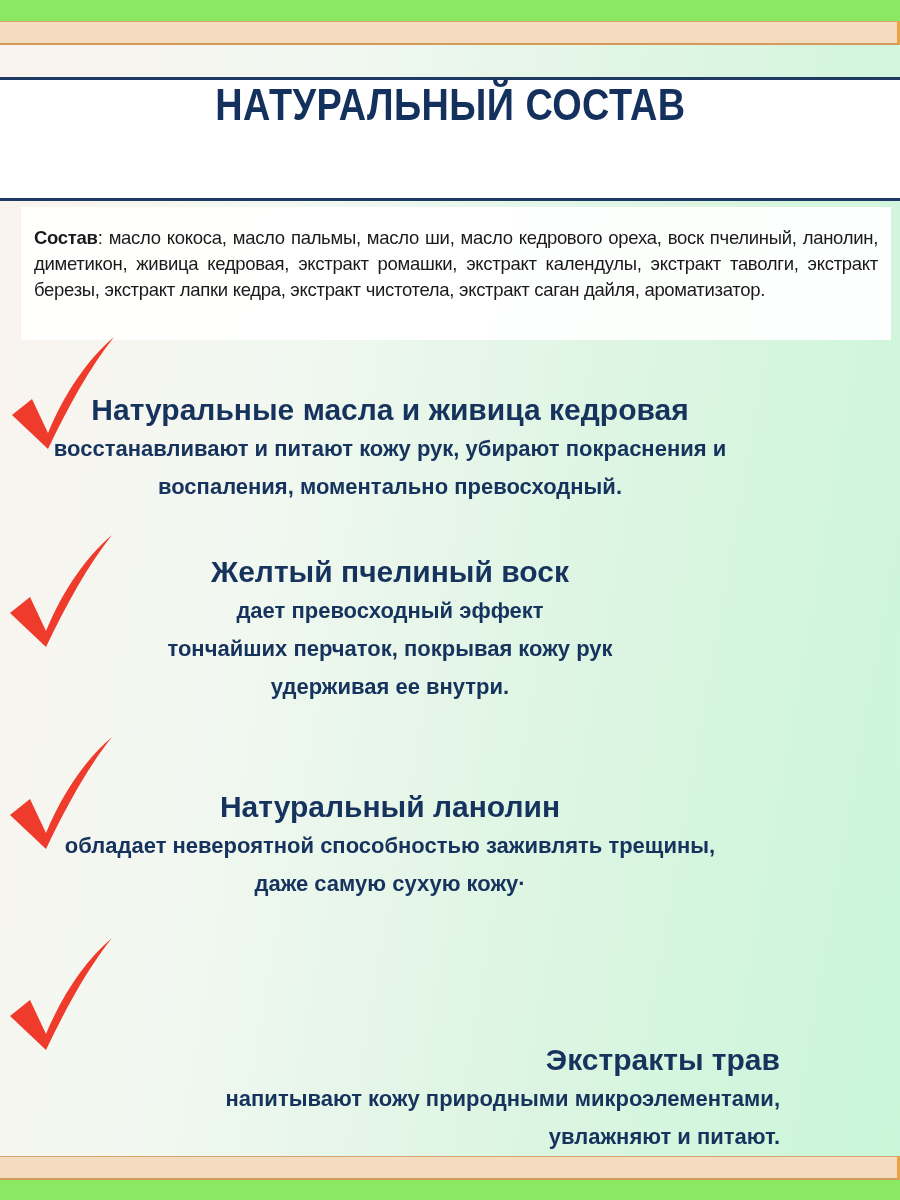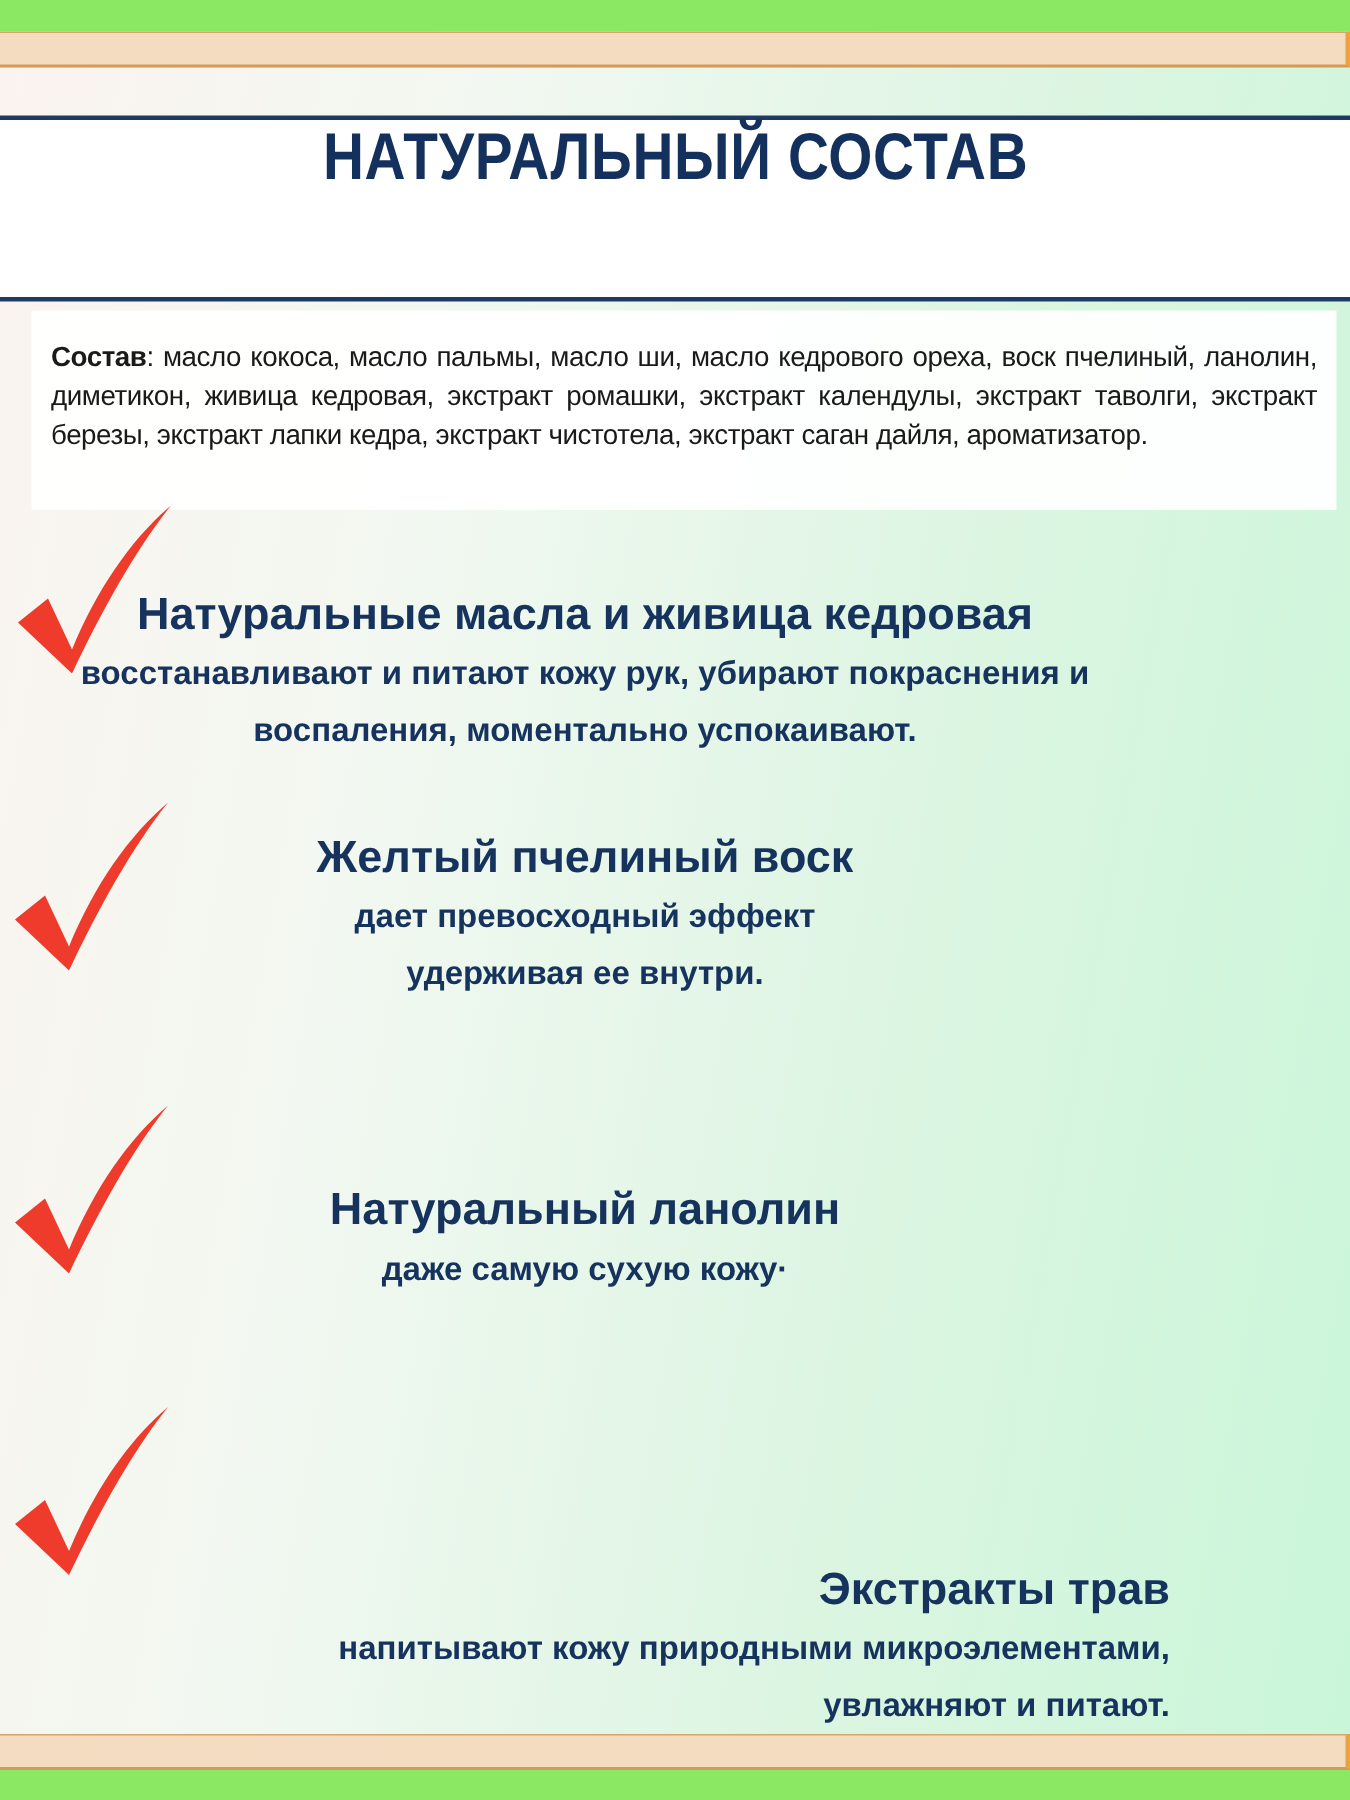--- a/index.html
+++ b/index.html
@@ -69,41 +69,43 @@
 </div>
 
 <div class="check-icon" style="left:10px; top:337px;">
   <svg width="105" height="112" viewBox="0 0 105 112">
       <path d="M2 78 L22 62 L38 96 C55 55 78 22 104 0 C80 30 58 70 38 112 Z" fill="#ee3b2b"></path>
     </svg>
 </div>
 <div class="benefit" style="top:390px;">
   <div class="benefit-heading">Натуральные масла и живица кедровая</div>
   <div class="benefit-line">восстанавливают и питают кожу рук, убирают покраснения и</div>
-  <div class="benefit-line">воспаления, моментально успокаивают.</div>
+  <div class="benefit-line">воспаления, моментально превосходный.</div>
 </div>
 
 <div class="check-icon" style="left:8px; top:535px;">
   <svg width="105" height="112" viewBox="0 0 105 112">
       <path d="M2 78 L22 62 L38 96 C55 55 78 22 104 0 C80 30 58 70 38 112 Z" fill="#ee3b2b"></path>
     </svg>
 </div>
 <div class="benefit" style="top:552px;">
   <div class="benefit-heading">Желтый пчелиный воск</div>
   <div class="benefit-line">дает превосходный эффект</div>
+  <div class="benefit-line">тончайших перчаток, покрывая кожу рук</div>
   <div class="benefit-line">удерживая ее внутри.</div>
 </div>
 
 <div class="check-icon" style="left:8px; top:737px;">
   <svg width="105" height="112" viewBox="0 0 105 112">
       <path d="M2 78 L22 62 L38 96 C55 55 78 22 104 0 C80 30 58 70 38 112 Z" fill="#ee3b2b"></path>
     </svg>
 </div>
 <div class="benefit" style="top:787px;">
   <div class="benefit-heading">Натуральный ланолин</div>
+  <div class="benefit-line">обладает невероятной способностью заживлять трещины,</div>
   <div class="benefit-line">даже самую сухую кожу·</div>
 </div>
 
 <div class="check-icon" style="left:8px; top:938px;">
   <svg width="105" height="112" viewBox="0 0 105 112">
       <path d="M2 78 L22 62 L38 96 C55 55 78 22 104 0 C80 30 58 70 38 112 Z" fill="#ee3b2b"></path>
     </svg>
 </div>
 <div class="benefit" style="top:1040px;text-align:right;">
   <div class="benefit-heading">Экстракты трав</div>

